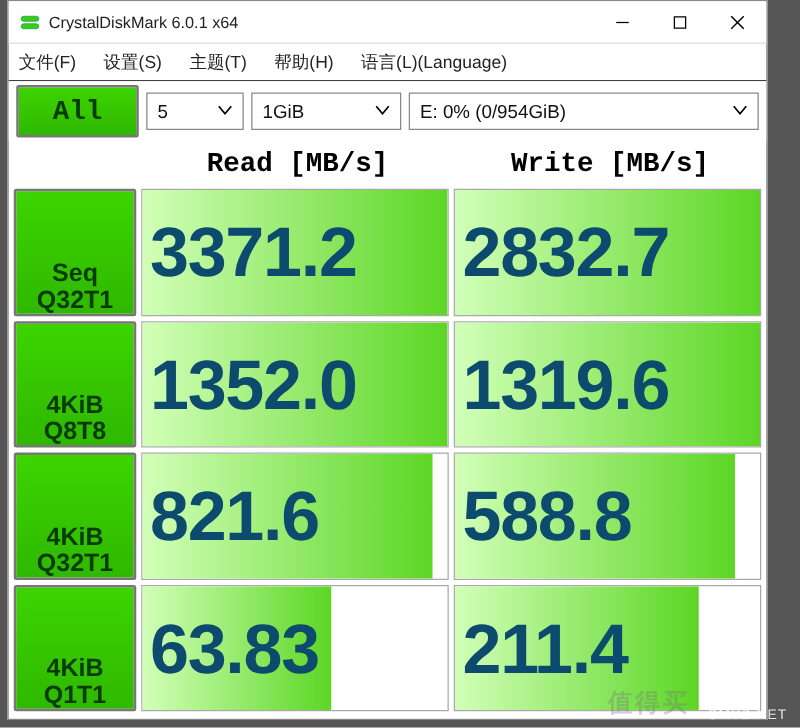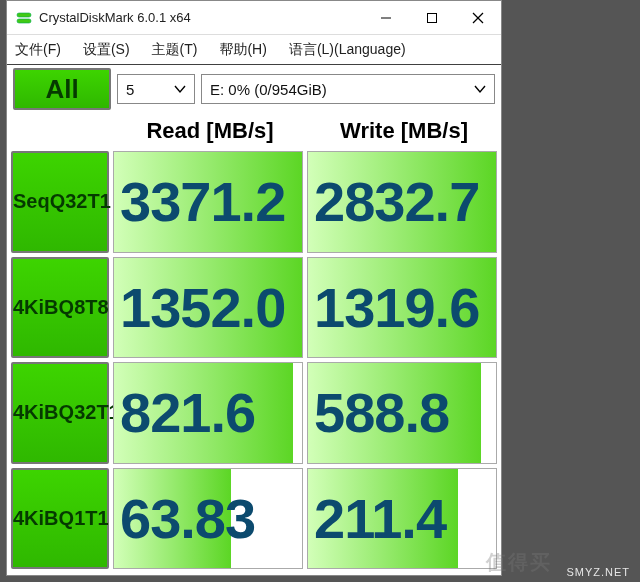--- a/index.html
+++ b/index.html
@@ -7,21 +7,21 @@
     font-family: "Microsoft YaHei", "Meiryo", Arial, sans-serif;
     background: #555;
     width: 640px;
     height: 582px;
     overflow: hidden;
     position: relative;
   }
   .window {
     position: absolute;
     left: 6px; top: 0;
-    width: 496px; height: 576px;
+    width: 608px; height: 576px;
     background: #fff;
     border: 1px solid #888;
     display: flex;
     flex-direction: column;
   }
   .titlebar {
     height: 34px;
     background: #fff;
     display: flex;
     align-items: center;
@@ -62,22 +62,22 @@
     gap: 6px;
     background: #fff;
   }
   .btn-all {
     width: 98px; height: 42px;
     border: 2px solid #777;
     border-radius: 2px;
     background: linear-gradient(#3dd400, #2fb800);
     color: #053a00;
     font-weight: bold;
-    font-family: Liberation Sans, sans-serif;
-    font-size: 26px;
+    font-family: Liberation Mono, monospace;
+    font-size: 22px;
     display: flex; align-items: center; justify-content: center;
   }
   .select {
     height: 30px;
     border: 1px solid #888;
     background: #fff;
     display: flex;
     align-items: center;
     padding: 0 4px 0 8px;
     font-size: 15px;
@@ -87,21 +87,21 @@
   .select .val { flex:1; text-align:left; }
   .select .arrow { width:20px; text-align:center; }
   .sel-count { width: 78px; }
   .sel-size  { width: 120px; }
   .sel-drive { flex: 1; }
   .headers {
     height: 36px;
     display: flex;
     font-size: 22px;
     font-weight: bold;
-    font-family: Liberation Sans, sans-serif;
+    font-family: Liberation Mono, monospace;
     color: #000;
   }
   .headers .spacer { width: 106px; }
   .headers .col { flex:1; display:flex; align-items:center; justify-content:center; }
   .grid {
     flex: 1;
     display: flex;
     flex-direction: column;
     padding: 0 4px 4px 4px;
   }
@@ -109,22 +109,22 @@
     flex: 1;
     display: flex;
     gap: 4px;
     padding: 2px 0;
   }
   .row-btn {
     width: 98px;
     border: 2px solid #777;
     border-radius: 2px;
     background: linear-gradient(#3dd400, #2fb800);
-    display: flex; flex-direction: row;
-    align-items: center; justify-content: flex-start;
+    display: flex; flex-direction: column;
+    align-items: center; justify-content: flex-end;
     font-family: Arial, sans-serif;
     color: #053a00;
     font-weight: bold;
   }
   .row-btn .l1 { font-size: 20px; line-height: 1.05; }
   .row-btn .l2 { font-size: 20px; line-height: 1.05; }
   .cell {
     flex: 1;
     position: relative;
     border: 1px solid #aaa;
@@ -209,20 +209,28 @@
   <div class="toolbar">
     <div class="btn-all">All</div>
     <div class="select sel-count">
       <span class="val">5</span>
       <span class="arrow">
         <svg width="12" height="12">
             <path d="M1 3 L6 9 L11 3" fill="none" stroke="#000" stroke-width="1.4"></path>
           </svg>
       </span>
     </div>
+    <div class="select sel-size">
+      <span class="val">1GiB</span>
+      <span class="arrow">
+        <svg width="12" height="12">
+            <path d="M1 3 L6 9 L11 3" fill="none" stroke="#000" stroke-width="1.4"></path>
+          </svg>
+      </span>
+    </div>
     <div class="select sel-drive">
       <span class="val">E: 0% (0/954GiB)</span>
       <span class="arrow">
         <svg width="12" height="12">
             <path d="M1 3 L6 9 L11 3" fill="none" stroke="#000" stroke-width="1.4"></path>
           </svg>
       </span>
     </div>
   </div>
 

